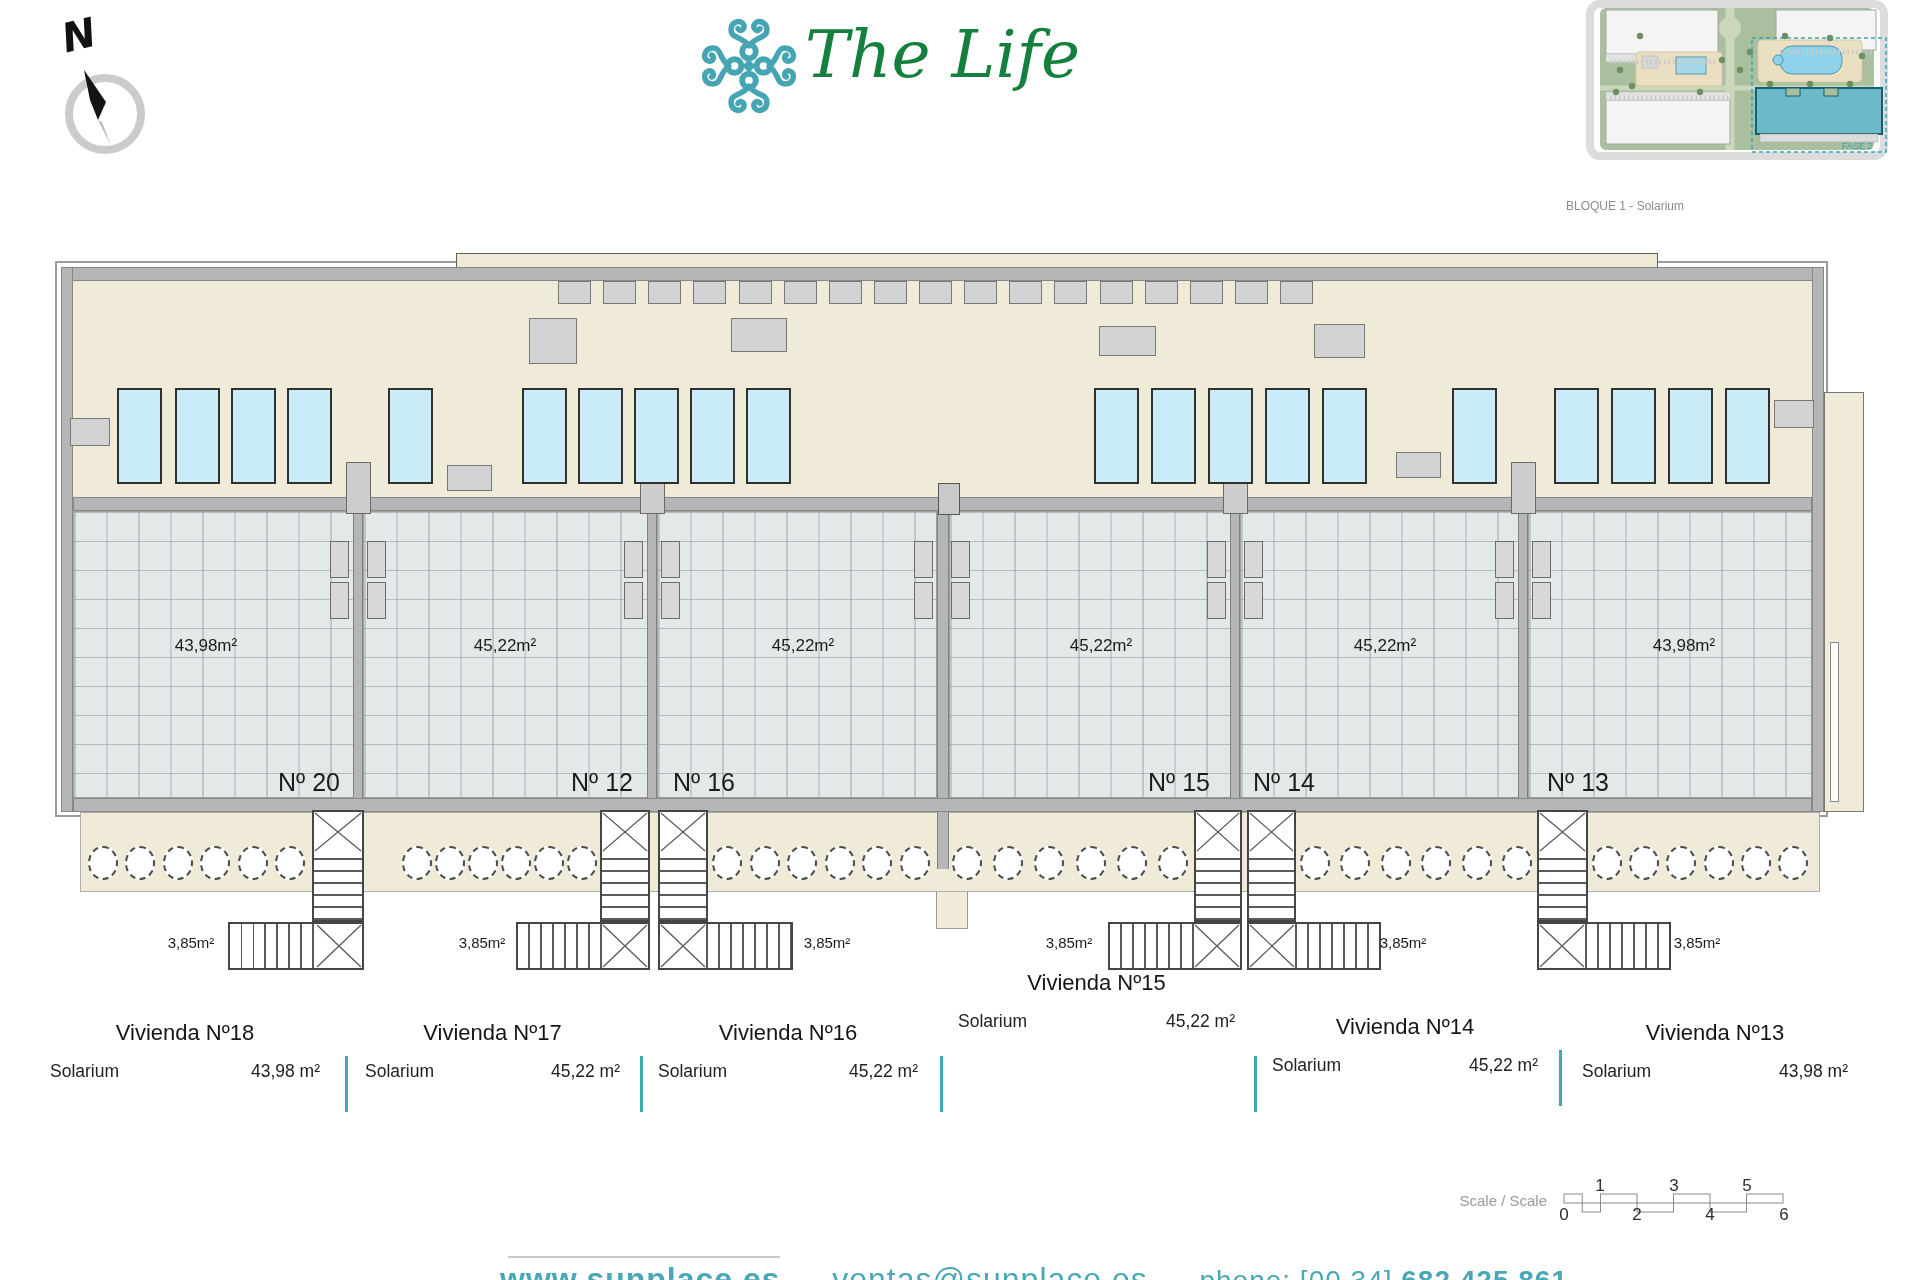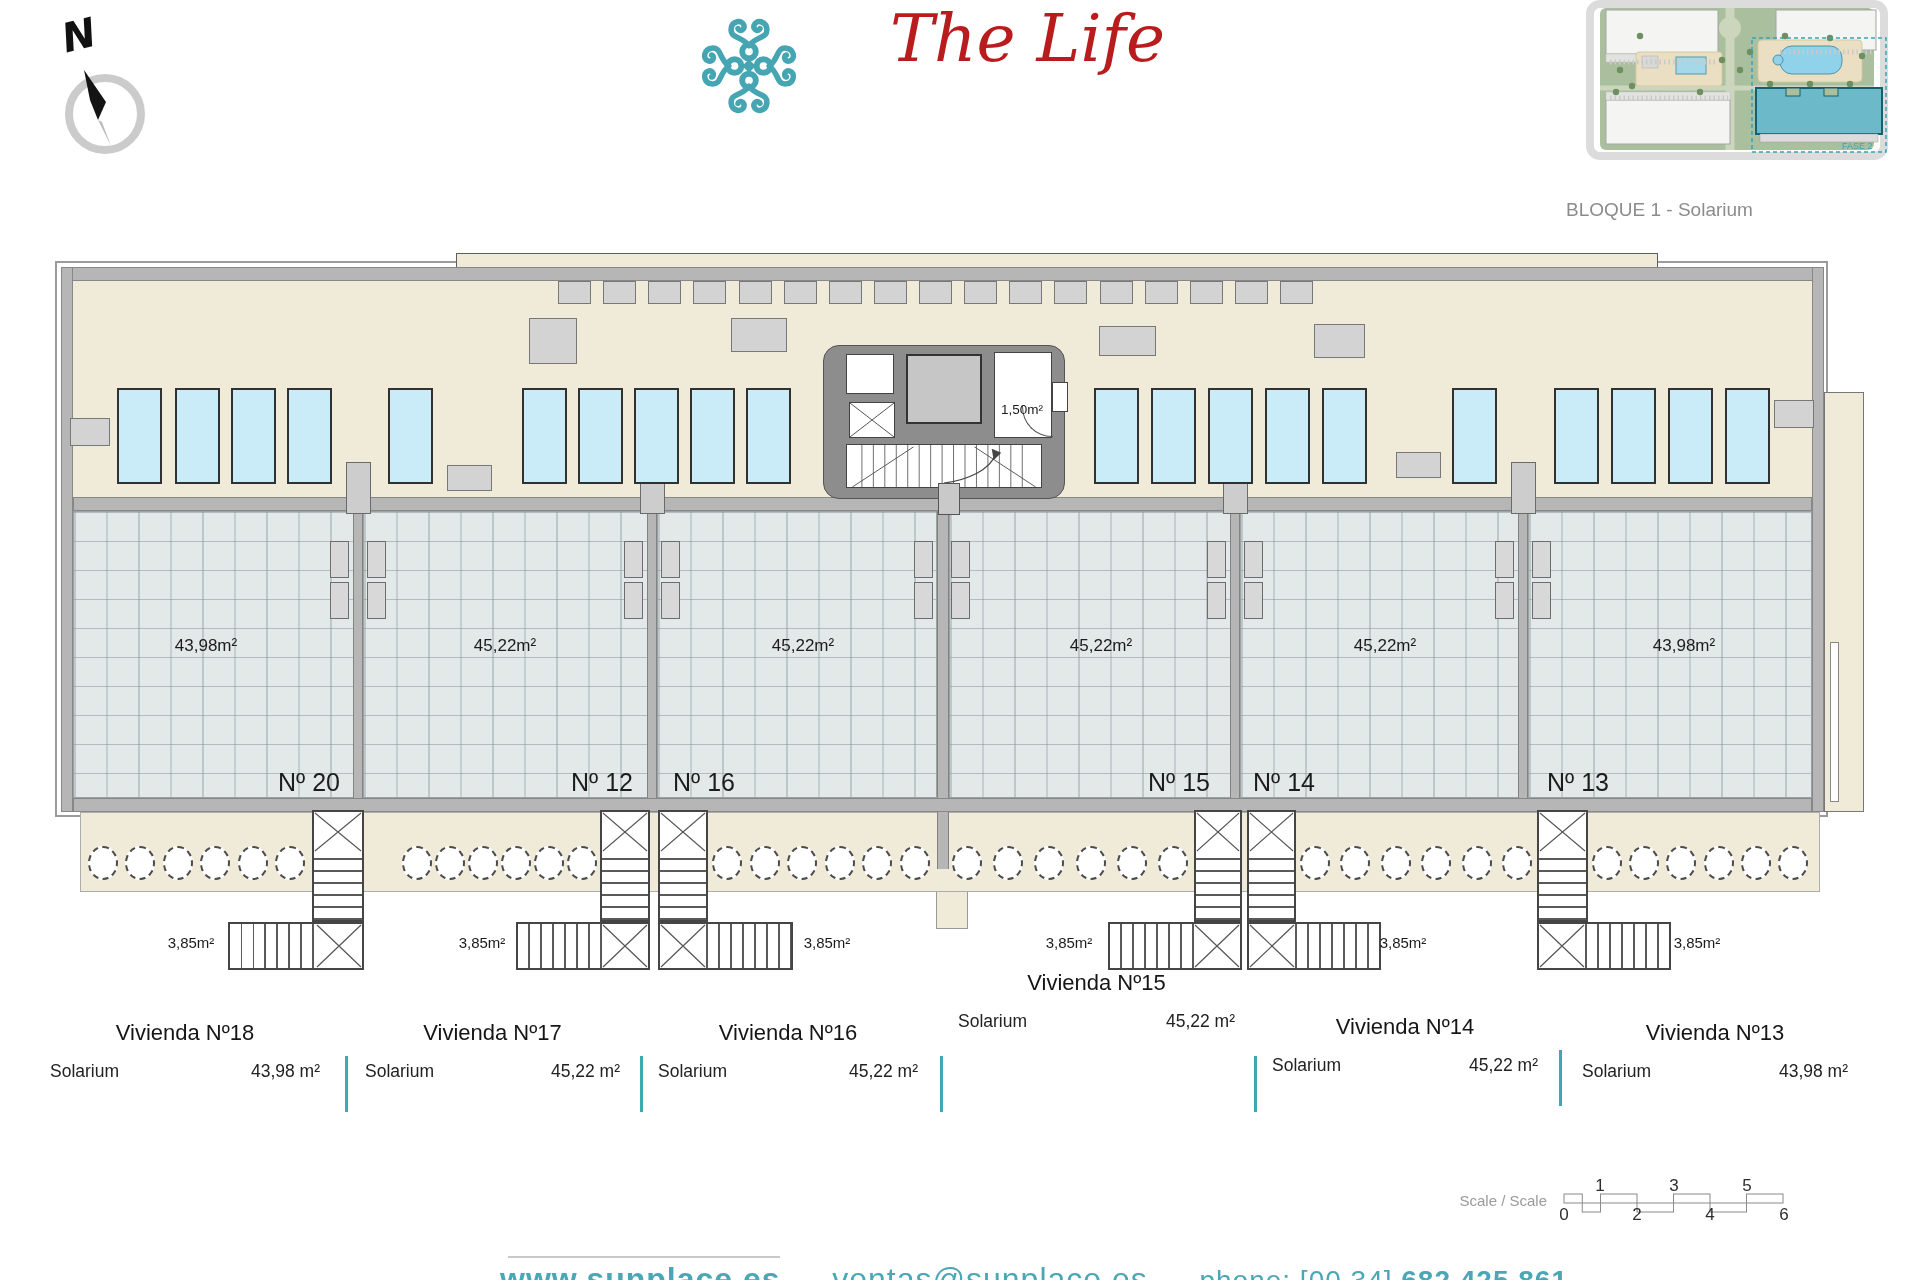--- a/index.html
+++ b/index.html
@@ -70,22 +70,22 @@
       <use href="#knot" transform="rotate(90 50 60)"></use>
       <use href="#knot" transform="rotate(180 50 60)"></use>
       <use href="#knot" transform="rotate(270 50 60)"></use>
       <circle cx="50" cy="43" r="8" stroke-width="7"></circle>
       <circle cx="33" cy="60" r="8" stroke-width="7"></circle>
       <circle cx="67" cy="60" r="8" stroke-width="7"></circle>
       <circle cx="50" cy="77" r="8" stroke-width="7"></circle>
     </g>
     <path d="M50,52 L58,60 L50,68 L42,60 Z" fill="#46a5b3"></path>
   </svg>
-  <div class="abs" style="left:805px;top:0;width:360px;height:92px;line-height:92px;text-align:right;
-       font:italic 66px 'DejaVu Serif',serif;color:#b91c1c">The Life</div>
+  <div class="abs" style="left:805px;top:16px;width:360px;height:92px;line-height:92px;text-align:left;
+       font:italic 66px 'DejaVu Serif',serif;color:#15803d">The Life</div>
 
   <div class="abs" style="left:1580px;top:0;width:312px;height:170px">
     <svg width="312" height="170">
       <rect x="10" y="4" width="294" height="152" rx="10" fill="#ffffff" stroke="#dcdcdc" stroke-width="8"></rect>
       <rect x="20" y="8" width="274" height="142" rx="6" fill="#a9bf9d"></rect>
       <path d="M150,8 L150,150" stroke="#ccd6bd" stroke-width="9"></path>
       <path d="M20,88 L294,88" stroke="#ccd6bd" stroke-width="5"></path>
       <circle cx="150" cy="28" r="11" fill="#ccd6bd"></circle>
       <rect x="26" y="10" width="112" height="44" fill="#f4f4f2" stroke="#a5a5a5"></rect>
       <rect x="26" y="54" width="112" height="8" fill="#e2e2e0" stroke="#c0c0c0" stroke-width="0.5"></rect>
@@ -118,21 +118,21 @@
         <circle cx="60" cy="36" r="3.2"></circle>
           <circle cx="120" cy="92" r="3.2"></circle>
           <circle cx="205" cy="36" r="3.2"></circle>
         <circle cx="282" cy="56" r="3.2"></circle>
           <circle cx="36" cy="92" r="3.2"></circle>
       </g>
       <rect x="172" y="38" width="134" height="114" fill="none" stroke="#3aa3b5" stroke-width="1.5" stroke-dasharray="4 3"></rect>
     </svg>
     <div class="abs" style="left:262px;top:141px;font-size:9px;color:#3aa3b5">FASE 2</div>
   </div>
-  <div class="abs" style="left:1566px;top:199px;font-size:19px;color:#8c8c8c">BLOQUE 1 - Solarium</div>
+  <div class="abs" style="left:1566px;top:199px;font-size:12px;color:#8c8c8c">BLOQUE 1 - Solarium</div>
 
   <div class="abs" style="left:55px;top:261px;width:1773px;height:556px;border:2px solid #9b9b9b;box-sizing:border-box"></div>
   <div class="beige" style="left:456px;top:253px;width:1202px;height:28px;border:1px solid #5e5e5e;box-sizing:border-box"></div>
   <div class="beige" style="left:1824px;top:392px;width:40px;height:420px;border:1px solid #777;box-sizing:border-box"></div>
   <div class="abs" style="left:1830px;top:642px;width:9px;height:160px;background:#fff;border:1px solid #888;box-sizing:border-box"></div>
   <div class="beige" style="left:936px;top:863px;width:32px;height:66px;border:1px solid #999;box-sizing:border-box"></div>
   <div class="beige" style="left:80px;top:812px;width:1740px;height:80px;border:1px solid #adadad;box-sizing:border-box"></div>
   <div class="beige" style="left:73px;top:281px;width:1739px;height:217px"></div>
 
   <div class="unit" style="left:73px;width:281px"></div>
@@ -231,39 +231,20 @@
     <i class="pl" style="left:1207px;top:541px"></i>
       <i class="pl" style="left:1207px;top:582px"></i>
       <i class="pl" style="left:1244px;top:541px"></i>
       <i class="pl" style="left:1244px;top:582px"></i>
     <i class="pl" style="left:1495px;top:541px"></i>
       <i class="pl" style="left:1495px;top:582px"></i>
       <i class="pl" style="left:1532px;top:541px"></i>
       <i class="pl" style="left:1532px;top:582px"></i>
   </div>
 
-  <div class="core">
-    <div class="rm" style="left:22px;top:8px;width:48px;height:40px"></div>
-    <div class="rm" style="left:25px;top:56px;width:46px;height:36px">
-      <svg width="44" height="34" style="display:block">
-          <path d="M0,0 L44,34 M44,0 L0,34" stroke="#555" stroke-width="1" fill="none"></path>
-        </svg>
-    </div>
-    <div class="abs" style="left:82px;top:8px;width:76px;height:70px;background:#c6c6c6;border:2px solid #333;box-sizing:border-box"></div>
-    <div class="rm" style="left:170px;top:6px;width:58px;height:86px"></div>
-    <div class="rm" style="left:228px;top:36px;width:16px;height:30px"></div>
-    <div class="abs" style="left:198px;top:60px;width:30px;height:30px;border:1.5px solid #555;border-width:0 0 1.5px 1.5px;border-radius:0 0 0 30px"></div>
-    <div class="abs" style="left:158px;top:56px;width:80px;font-size:13.5px;text-align:center;color:#1a1a1a">1,50m²</div>
-    <svg style="position:absolute;left:22px;top:98px;background:#fff;border:1px solid #444;box-sizing:border-box" width="196" height="44" viewBox="0 0 196 44">
-      <path d="M12,0V44M24,0V44M36,0V44M48,0V44M60,0V44M72,0V44M84,0V44M96,0V44M108,0V44M120,0V44M132,0V44M144,0V44M156,0V44M168,0V44M180,0V44" stroke="#6a6a6a" stroke-width="1" fill="none"></path>
-      <path d="M2,44 L66,2 M194,44 L130,2" stroke="#555" stroke-width="1" fill="none"></path>
-      <path d="M98,40 C124,36 146,26 152,10" stroke="#444" stroke-width="1.2" fill="none"></path>
-      <polygon points="148,4 158,8 150,16" fill="#444"></polygon>
-    </svg>
-  </div>
   <div class="abs" style="left:938px;top:483px;width:22px;height:32px;background:#c9c9c9;border:1px solid #555;box-sizing:border-box"></div>
 
   <div>
     <div class="tower" style="left:312px;width:52px">
         <svg viewBox="0 0 50 40" preserveAspectRatio="none">
           <path d="M1,39 L49,1 M1,1 L49,39" stroke="#555" stroke-width="1.2" fill="none"></path>
         </svg>
       </div>
     <div class="tower" style="left:600px;width:50px">
         <svg viewBox="0 0 50 40" preserveAspectRatio="none">

